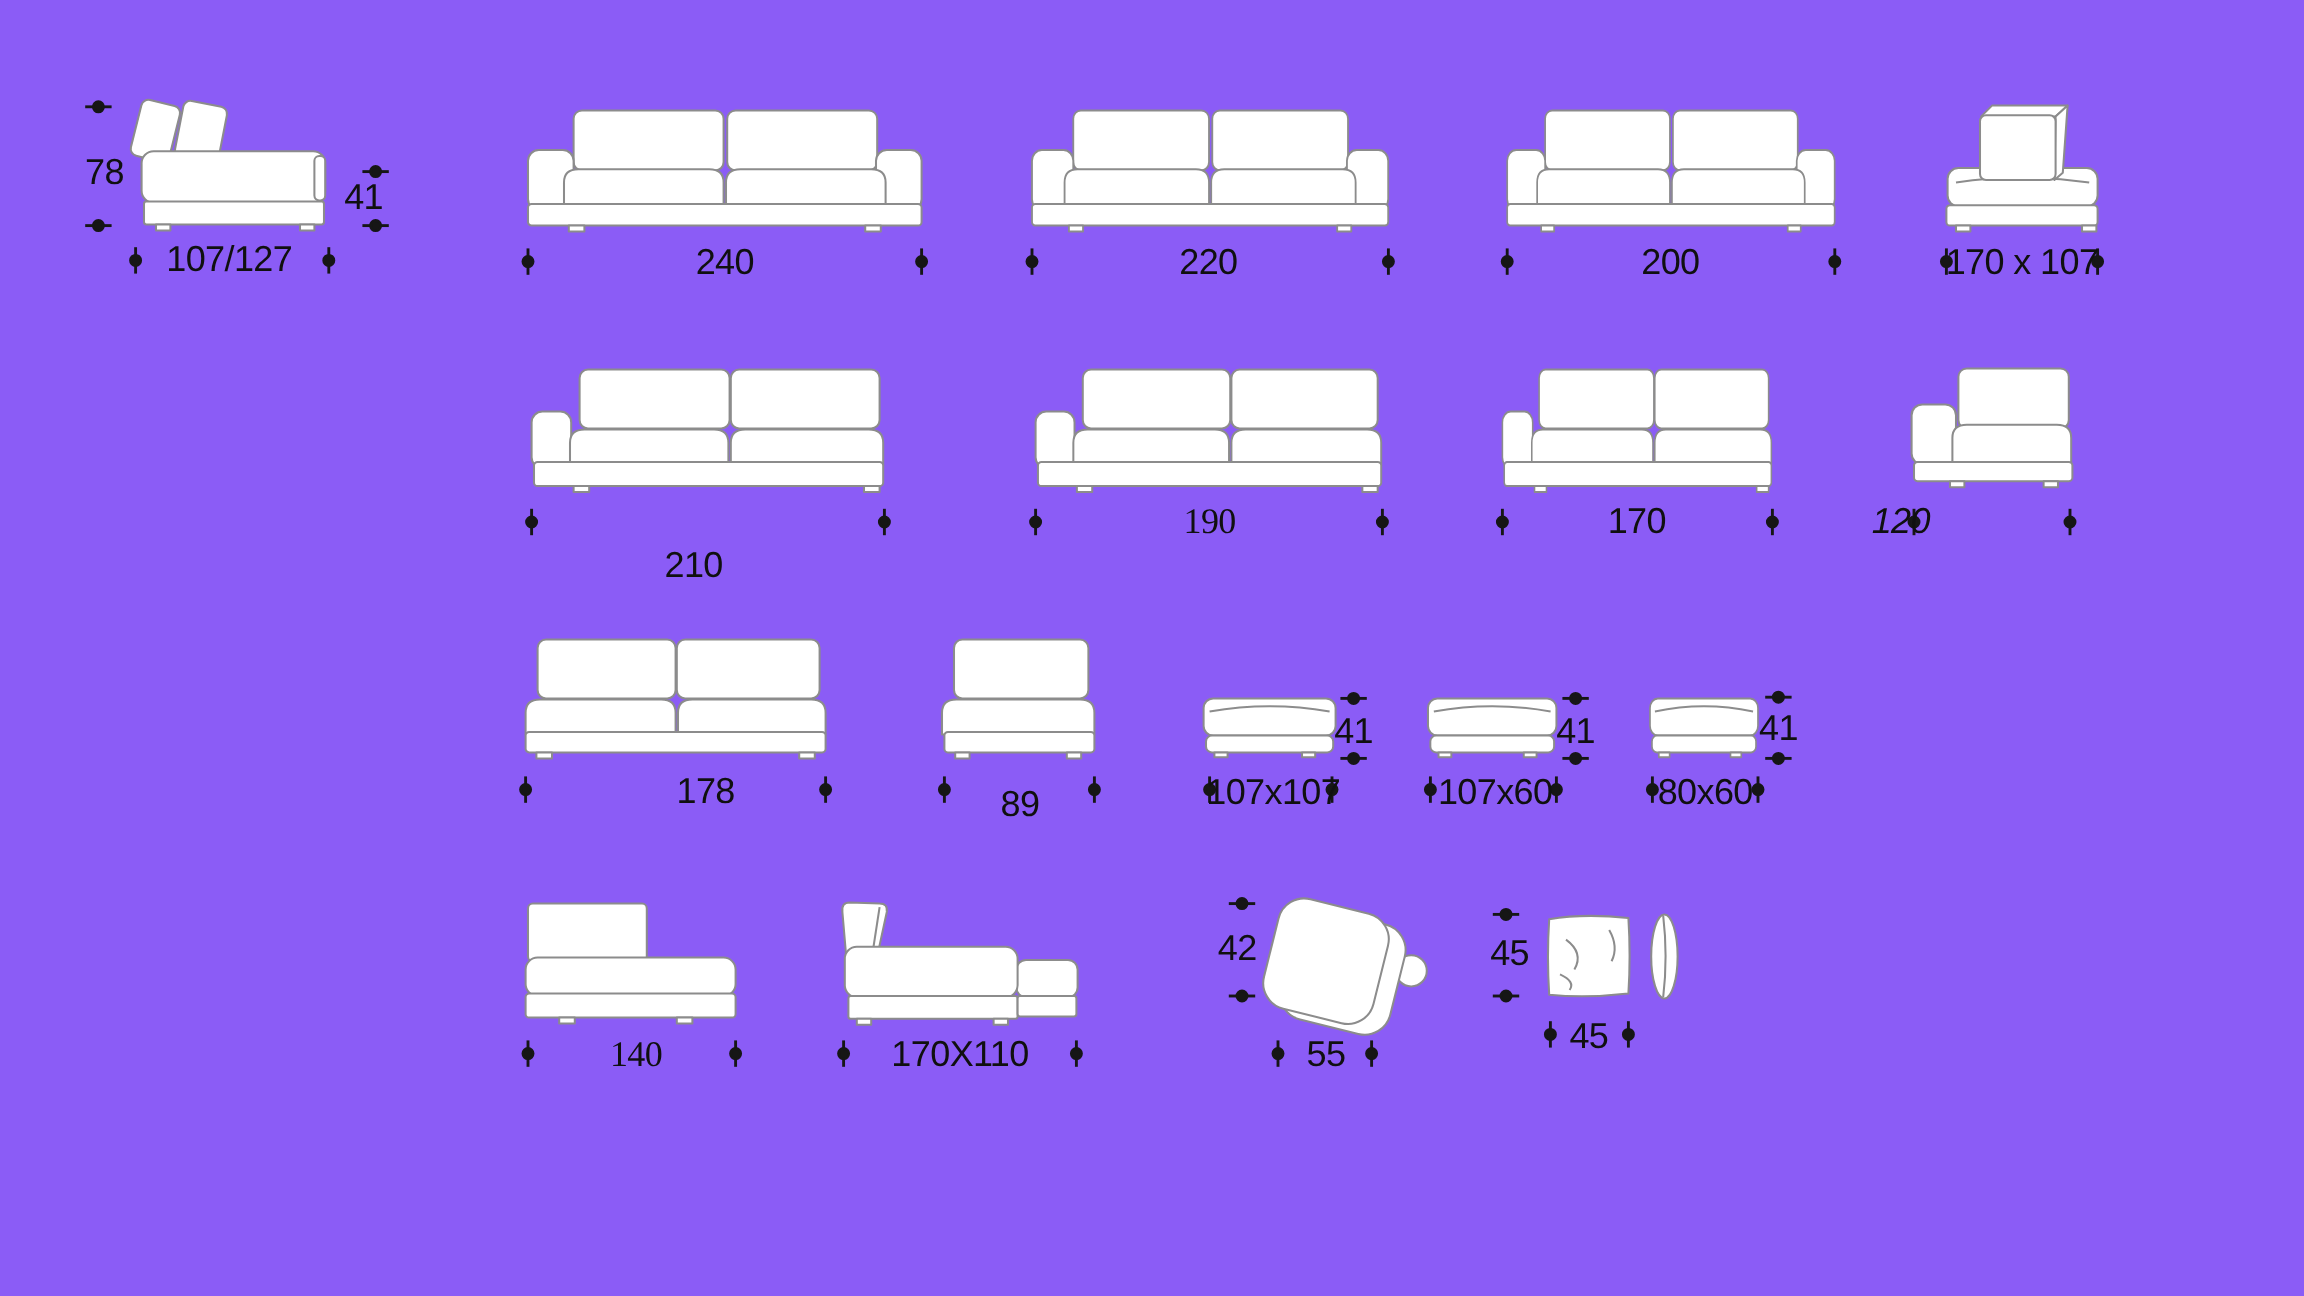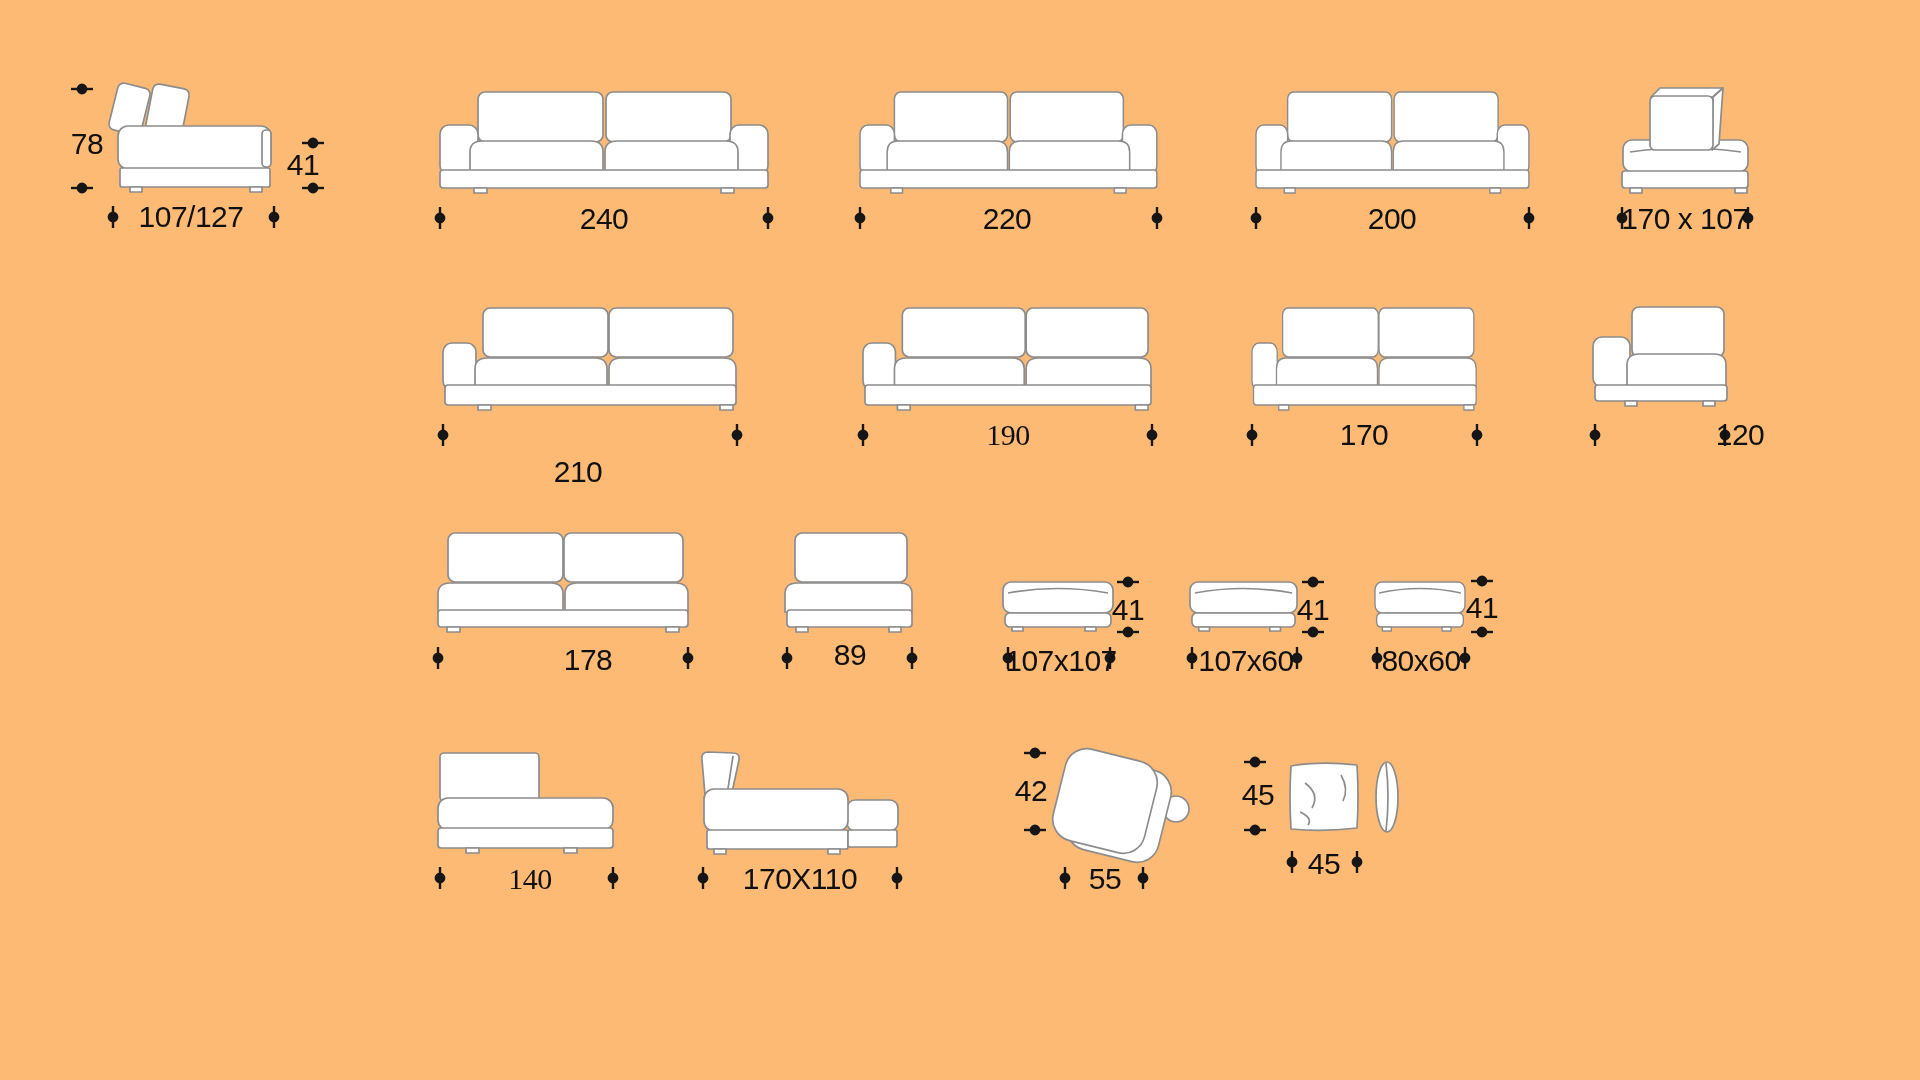--- a/index.html
+++ b/index.html
@@ -1,18 +1,18 @@
 <!DOCTYPE html>
 <html><head>
 <meta charset="utf-8">
 <style>
   * { margin:0; padding:0; box-sizing:border-box; }
   html,body { background:#ffffff; }
   #canvas {
-    position:relative; width:1920px; height:1080px; background:#fdba74;
+    position:relative; width:1920px; height:1080px; background:#8b5cf6;
     font-family:"Liberation Sans", sans-serif; overflow:hidden;
   }
   #art { position:absolute; left:0; top:0; }
   .dim {
     position:absolute; font-size:30px; line-height:1; color:#101010;
     white-space:nowrap; transform:translateX(-50%); letter-spacing:-0.5px;
   }
 </style>
 </head>
 <body>
@@ -271,23 +271,23 @@
 <div class="dim" style="left:87px; top:129px;">78</div>
 <div class="dim" style="left:303px; top:150px;">41</div>
 <div class="dim" style="left:191px; top:202px;">107/127</div>
 <div class="dim" style="left:604px; top:204px;">240</div>
 <div class="dim" style="left:1007px; top:204px;">220</div>
 <div class="dim" style="left:1392px; top:204px;">200</div>
 <div class="dim" style="left:1685px; top:204px;">170 x 107</div>
 <div class="dim" style="left:578px; top:420px;margin-top:37px;">210</div>
 <div class="dim" style="left:1008px; top:420px;font-family:Liberation Serif, serif;">190</div>
 <div class="dim" style="left:1364px; top:420px;">170</div>
-<div class="dim" style="left:1740px; top:420px;">120</div>
+<div class="dim" style="left:1584px; top:420px;font-style:italic;">120</div>
 <div class="dim" style="left:588px; top:645px;">178</div>
-<div class="dim" style="left:850px; top:640px;text-align:right;">89</div>
+<div class="dim" style="left:850px; top:656px;text-align:right;">89</div>
 <div class="dim" style="left:1128px; top:595px;">41</div>
 <div class="dim" style="left:1313px; top:595px;">41</div>
 <div class="dim" style="left:1482px; top:593px;">41</div>
 <div class="dim" style="left:1061px; top:646px;">107x107</div>
 <div class="dim" style="left:1246px; top:646px;">107x60</div>
 <div class="dim" style="left:1421px; top:646px;">80x60</div>
 <div class="dim" style="left:530px; top:864px;font-family:Liberation Serif, serif;">140</div>
 <div class="dim" style="left:800px; top:864px;">170X110</div>
 <div class="dim" style="left:1031px; top:776px;">42</div>
 <div class="dim" style="left:1105px; top:864px;">55</div>

